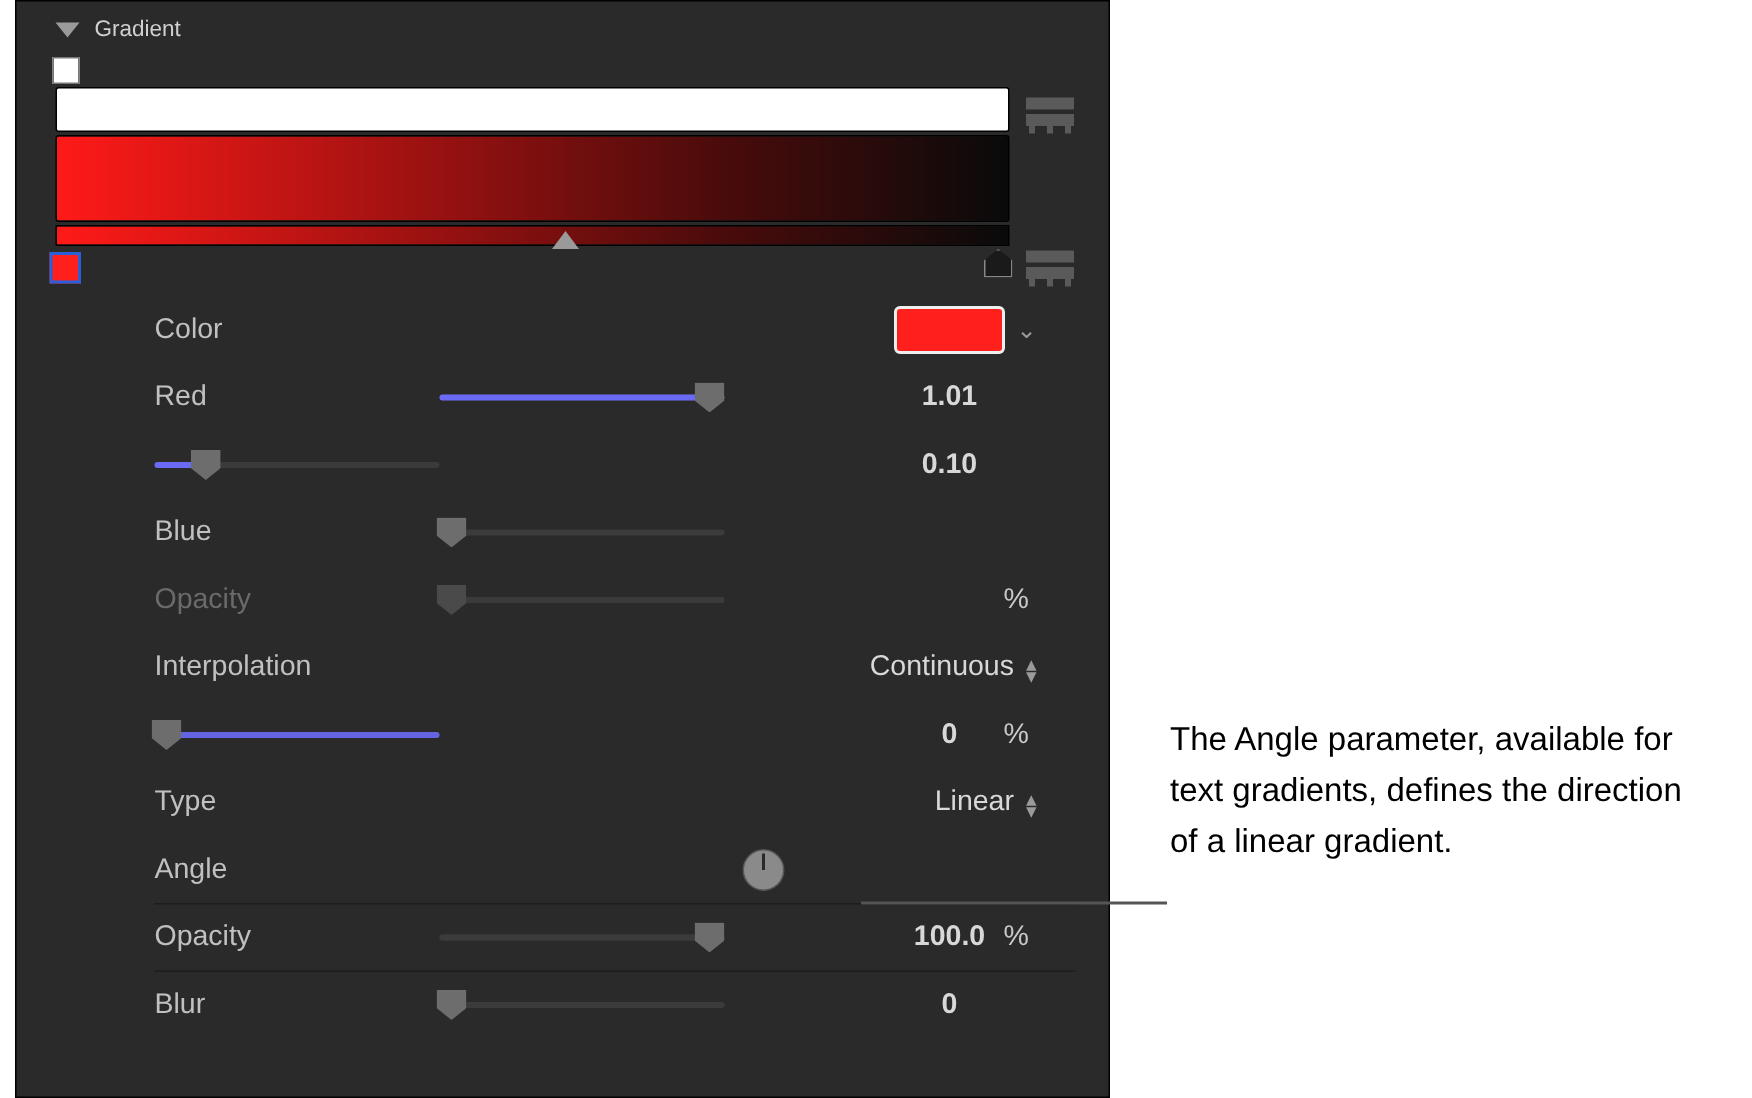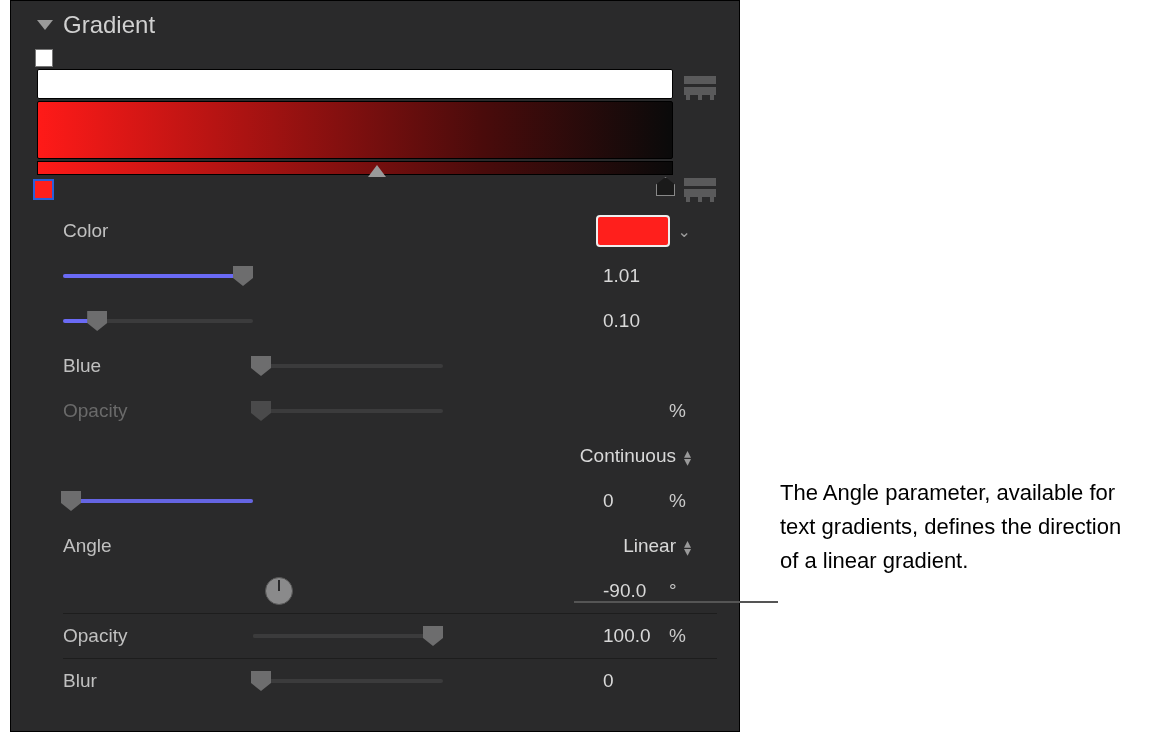--- a/index.html
+++ b/index.html
@@ -1,45 +1,45 @@
 <!DOCTYPE html>
 <html><head>
 <meta charset="utf-8">
 <style>
   html,body{margin:0;padding:0;background:#fff;font-family:-apple-system,Helvetica,Arial,sans-serif;}
   .stage{position:relative;width:1168px;height:732px;}
   .panel{position:absolute;left:10px;top:0;width:730px;height:732px;background:#2a2a2b;border:1px solid #000;box-sizing:border-box;color:#c9c9c9;font-size:19px;}
-  .sectionhdr{display:flex;align-items:center;padding:10px 18px 6px 26px;color:#d0d0d0;font-size:24px;}
+  .sectionhdr{display:flex;align-items:center;padding:10px 18px 6px 26px;color:#d0d0d0;font-size:15px;}
   .tri{display:inline-block;width:0;height:0;border-left:8px solid transparent;border-right:8px solid transparent;border-top:10px solid #9a9a9a;margin-right:10px;}
   .editarea{position:relative;height:155px;margin:4px 22px 4px 22px;}
   
   .ohandle{position:absolute;left:2px;top:0;width:16px;height:16px;background:#fff;border:1px solid #777;}
   
   .opbar{position:absolute;left:4px;right:44px;top:20px;height:28px;background:#fff;border:1px solid #000;border-radius:2px;}
   
   .colorbar{position:absolute;left:4px;right:44px;top:52px;height:56px;border:1px solid #000;border-radius:2px;background:linear-gradient(to right,#ff1a18 0%, #4a0b0b 70%, #0a0a0a 100%);}
   
   .thinbar{position:absolute;left:4px;right:44px;top:112px;height:12px;border:1px solid #000;background:linear-gradient(to right,#ff1a18 0%, #4a0b0b 70%, #0a0a0a 100%);}
   
   .midmark{position:absolute;top:116px;left:49%;width:0;height:0;border-left:9px solid transparent;border-right:9px solid transparent;border-bottom:12px solid #9a9a9a;}
   
   .stopL{position:absolute;left:0;top:130px;width:17px;height:17px;background:#ff1f1c;border:2px solid #2a5fd8;}
   .stopR{position:absolute;right:42px;top:128px;width:17px;height:17px;background:#1a1a1a;border:1px solid #888;clip-path:polygon(50% 0,100% 40%,100% 100%,0 100%,0 40%);}
   .dist{position:absolute;right:0;width:34px;height:26px;}
   .dist.d1{top:26px;} .dist.d2{top:128px;}
   .dist svg{width:34px;height:26px;}
-  .rows{padding:0 22px 0 52px;}
+  .rows{padding:0 22px 0 52px;margin-left:40px;}
   .row{display:flex;align-items:center;height:44px;border-top:1px solid rgba(0,0,0,0);} 
   .row.sep{border-top:1px solid #1d1d1d;}
   .lab{flex:0 0 190px;color:#c0c0c0;}
   .lab.dim{color:#6a6a6a;}
   .midcol{flex:0 0 230px;display:flex;align-items:center;justify-content:flex-start;}
   .valcol{flex:1;display:flex;align-items:center;justify-content:flex-end;color:#d8d8d8;padding-right:26px;}
   .unit{display:inline-block;min-width:22px;text-align:left;margin-left:6px;color:#c9c9c9;}
-  .valnum{display:inline-block;min-width:60px;text-align:left;}
+  .valnum{display:inline-block;min-width:60px;text-align:center;font-weight:bold;}
   
   .slider{position:relative;width:190px;height:18px;}
   .track{position:absolute;left:0;right:0;top:7px;height:4px;background:#3b3b3c;border-radius:2px;}
   .fill{position:absolute;left:0;top:7px;height:4px;background:#6a6af5;border-radius:2px;}
   .thumb{position:absolute;top:-1px;width:20px;height:20px;background:#6d6d6e;clip-path:polygon(0 0,100% 0,100% 60%,50% 100%,0 60%);} 
   .thumb.dim{background:#4a4a4b;}
   
   .colorwell{width:70px;height:28px;border:2px solid #eee;border-radius:4px;background:#ff1f1c;}
   .chev{margin-left:8px;color:#9a9a9a;font-size:16px;}
   .popuparr{margin-left:8px;color:#9a9a9a;font-size:14px;line-height:10px;display:flex;flex-direction:column;}
@@ -95,20 +95,21 @@
       <div class="row">
         <div class="lab">Color</div>
         <div class="midcol"></div>
         <div class="valcol">
           <div class="colorwell"></div>
           <span class="chev">⌄</span>
         </div>
       </div>
 
       <div class="row">
+        <div class="lab">Red</div>
         <div class="midcol">
           <div class="slider">
             <div class="track"></div>
               <div class="fill" style="width:100%"></div>
             <div class="thumb" style="left:calc(100% - 20px)"></div>
           </div>
         </div>
         <div class="valcol">
             <span class="valnum">1.01</span>
             <span class="unit"></span>
@@ -148,20 +149,21 @@
             <div class="thumb dim" style="left:-2px"></div>
           </div>
         </div>
         <div class="valcol" style="color:#6a6a6a;">
             <span class="valnum"></span>
             <span class="unit">%</span>
           </div>
       </div>
 
       <div class="row">
+        <div class="lab">Interpolation</div>
         <div class="midcol"></div>
         <div class="valcol">
           <span>Continuous</span>
           <div class="popuparr">
               <span>▴</span>
               <span>▾</span>
             </div>
         </div>
       </div>
 
@@ -173,39 +175,36 @@
             <div class="thumb" style="left:-2px"></div>
           </div>
         </div>
         <div class="valcol">
             <span class="valnum">0</span>
             <span class="unit">%</span>
           </div>
       </div>
 
       <div class="row">
-        <div class="lab">Angle</div>
+        <div class="lab">Type</div>
         <div class="midcol"></div>
         <div class="valcol">
           <span>Linear</span>
           <div class="popuparr">
               <span>▴</span>
               <span>▾</span>
             </div>
         </div>
       </div>
 
       <div class="row">
+        <div class="lab">Angle</div>
         <div class="midcol" style="justify-content:flex-end;padding-right:6px;">
           <div class="dial"></div>
         </div>
-        <div class="valcol">
-            <span class="valnum">-90.0</span>
-            <span class="unit">°</span>
-          </div>
       </div>
 
       <div class="row sep">
         <div class="lab">Opacity</div>
         <div class="midcol">
           <div class="slider">
             <div class="track"></div>
               <div class="fill" style="width:100%;background:#3b3b3c"></div>
             <div class="thumb" style="left:calc(100% - 20px)"></div>
           </div>

